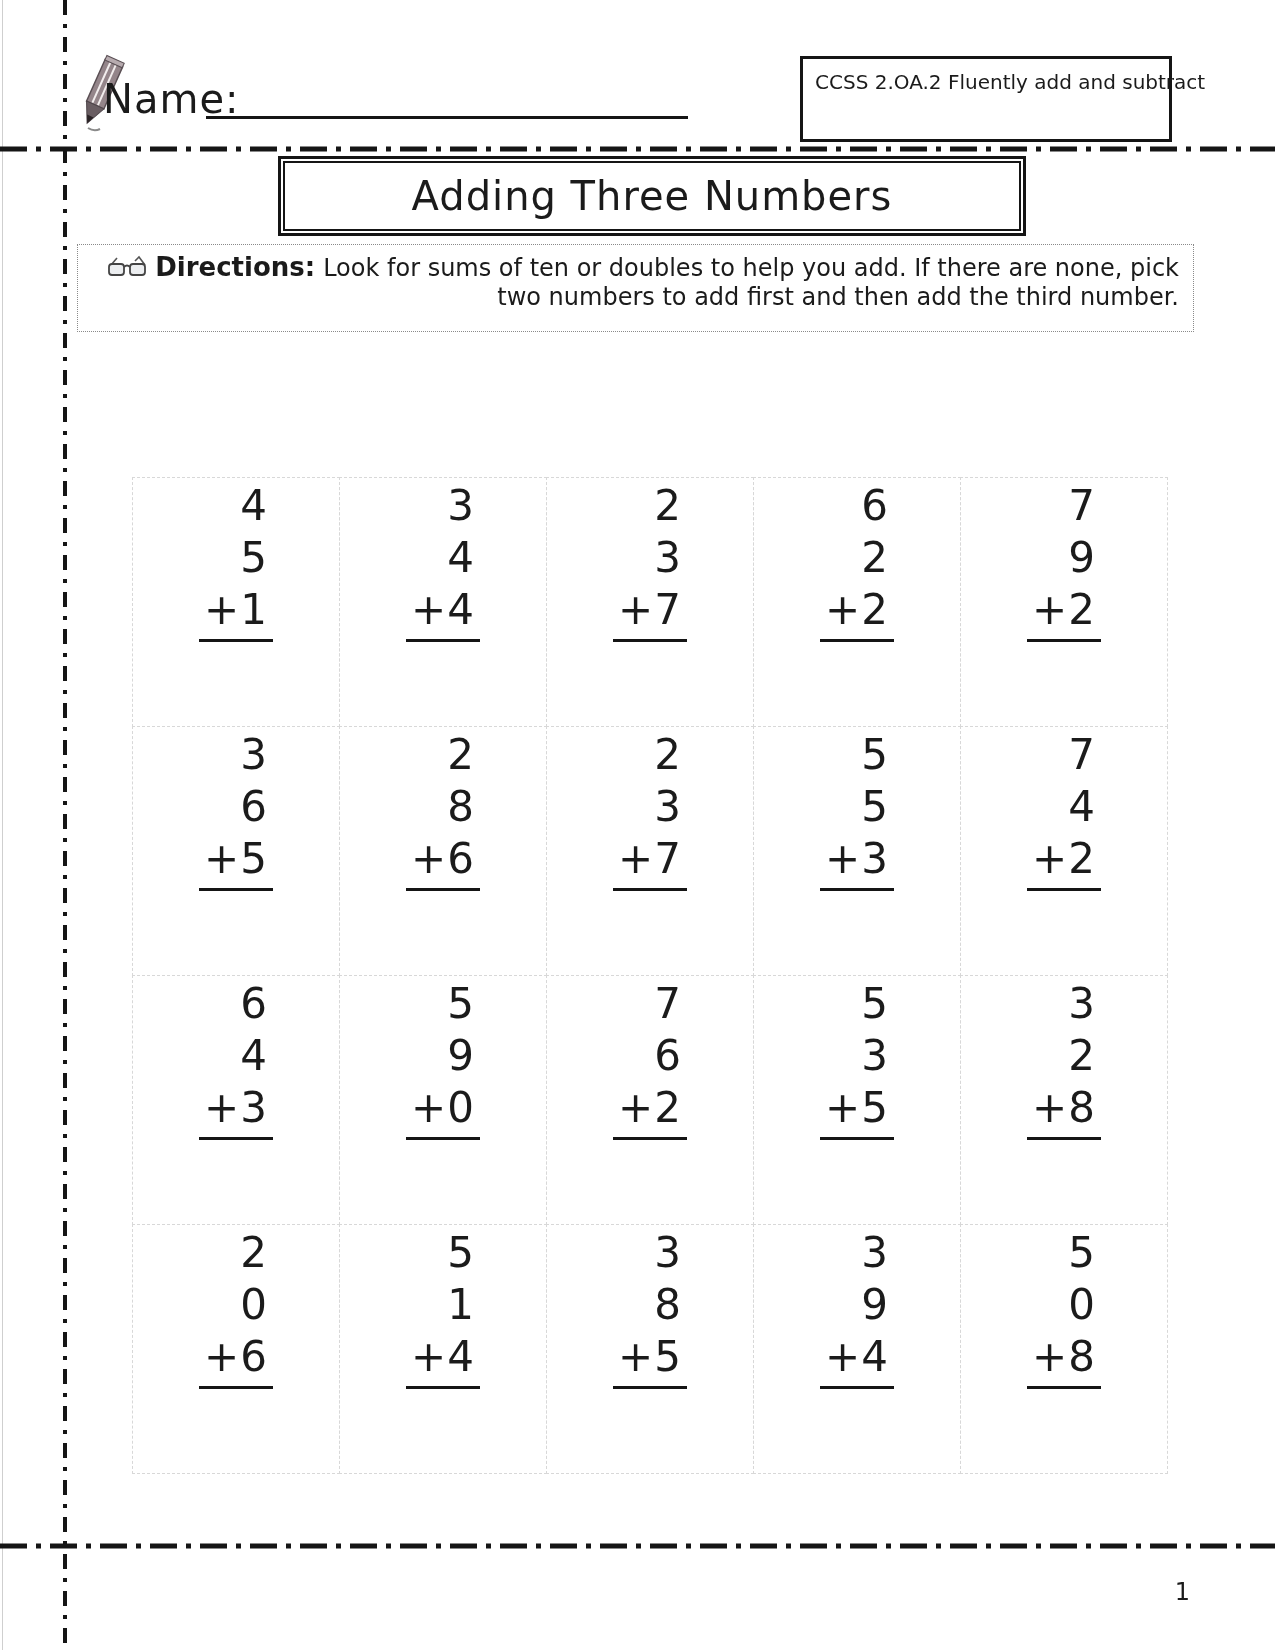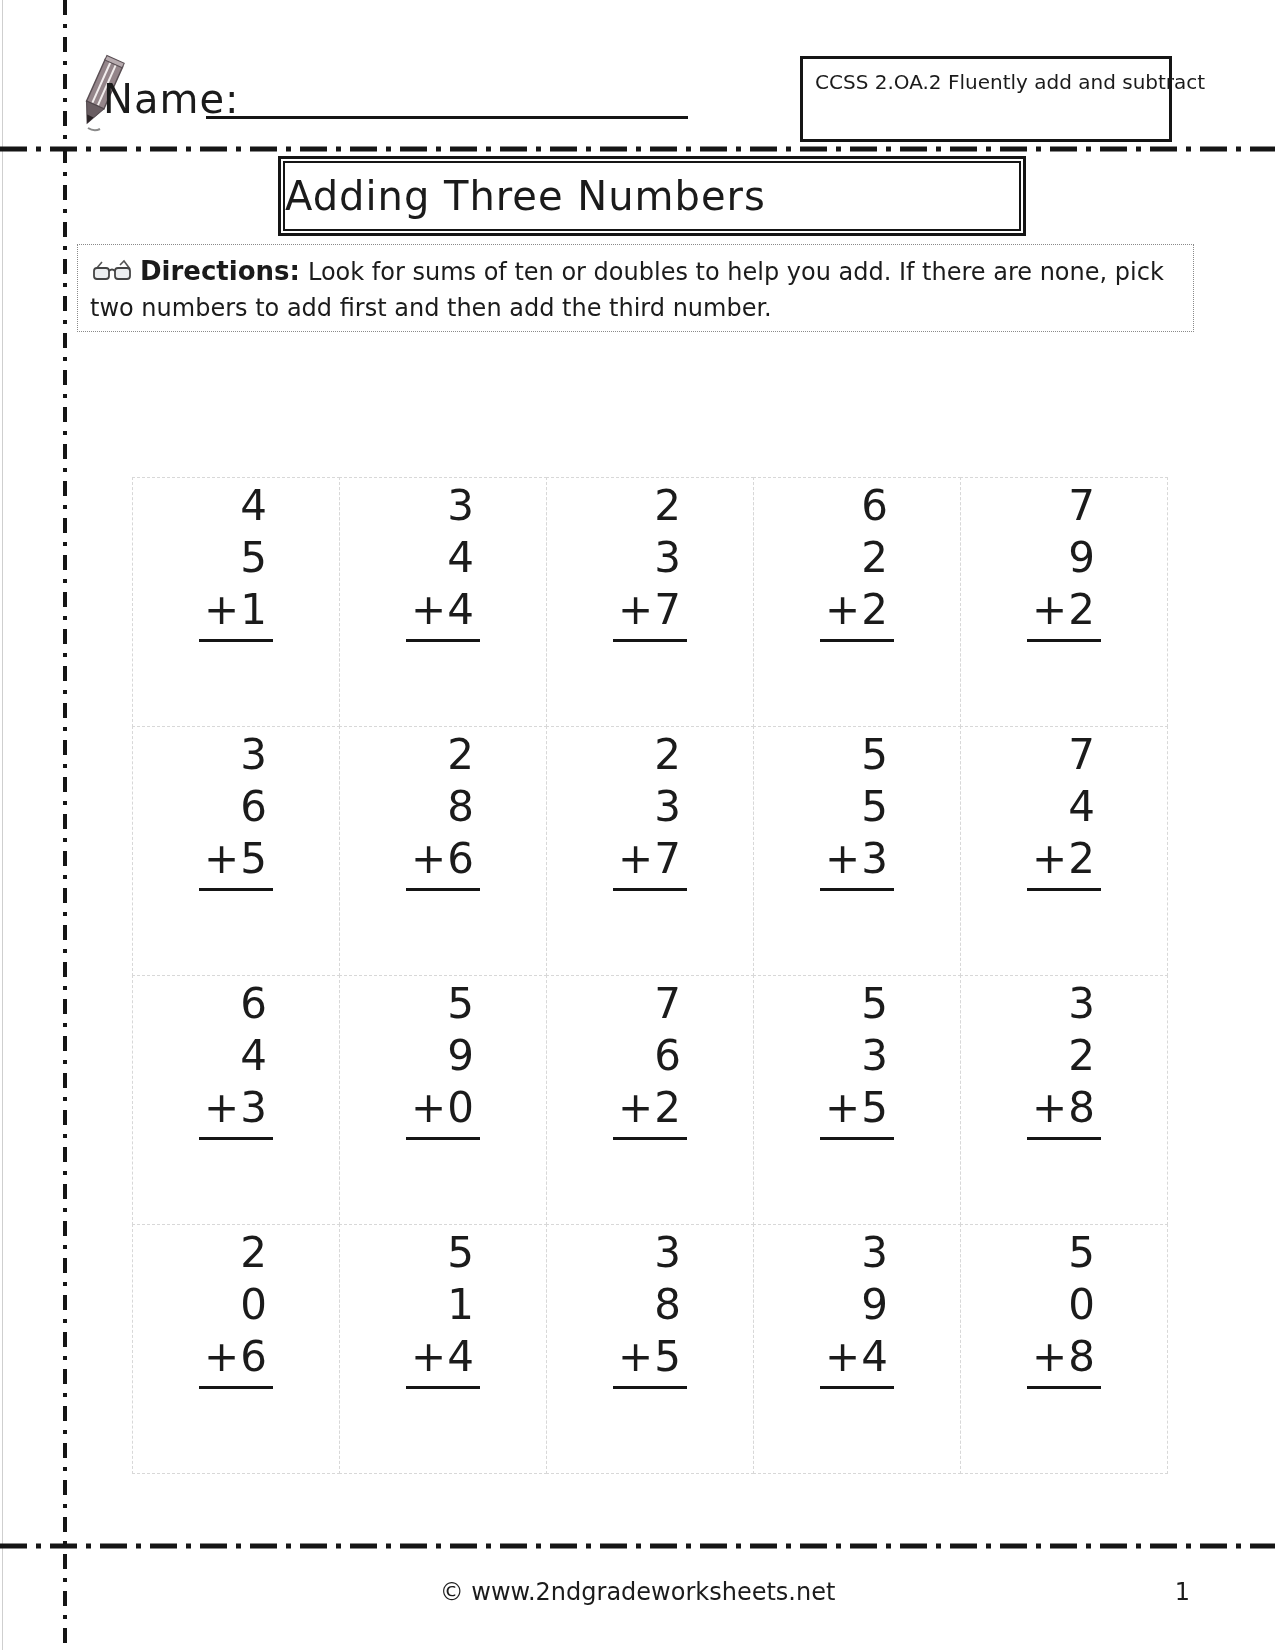--- a/index.html
+++ b/index.html
@@ -23,28 +23,28 @@
     border:3px solid #151515; box-sizing:border-box; padding:7px 12px 4px 12px;
     font-size:20px; line-height:32px; white-space:nowrap; background:#fff;
   }
 
   .title-box {
     position:absolute; left:278px; top:156px; width:748px; height:80px;
     border:3px solid #151515; box-sizing:border-box; background:#fff;
   }
   .title-box-inner {
     position:absolute; left:2px; top:2px; right:2px; bottom:2px;
-    border:2px solid #151515; display:flex; align-items:center; justify-content:flex-start;
+    border:2px solid #151515; display:flex; align-items:center; justify-content:center;
   }
   .title-text { font-size:40px; letter-spacing:1px; }
 
   .directions-box {
     position:absolute; left:77px; top:244px; width:1117px; height:88px;
     border:1px dotted #8a8a8a; box-sizing:border-box; padding:8px 14px 6px 12px;
-    font-size:24px; line-height:36px; background:#fff;
+    font-size:24px; line-height:29px; background:#fff;text-align:right;
   }
   .glasses { width:46px; height:24px; vertical-align:-3px; margin-right:4px; }
   .dir-label { font-weight:bold; font-size:26px; margin-right:8px; }
 
   .grid {
     position:absolute; left:132px; top:477px; width:1035px; height:996px;
     display:grid; grid-template-columns:repeat(5,1fr); grid-template-rows:repeat(4,1fr);
   }
   .cell {
     border:1px dashed #d8d8d8; margin-right:-1px; margin-bottom:-1px;
@@ -266,16 +266,15 @@
 
     <div class="cell">
       <div class="stack">
         <div class="num-line">5</div>
         <div class="num-line">0</div>
         <div class="num-line sum-line"><span class="plus">+</span><span>8</span></div>
       </div>
     </div>
   </div>
 
-  <div class="footer">© www.2ndgradeworksheets.net</div>
   <div class="page-number">1</div>
 
 </div>
 
 </body></html>

